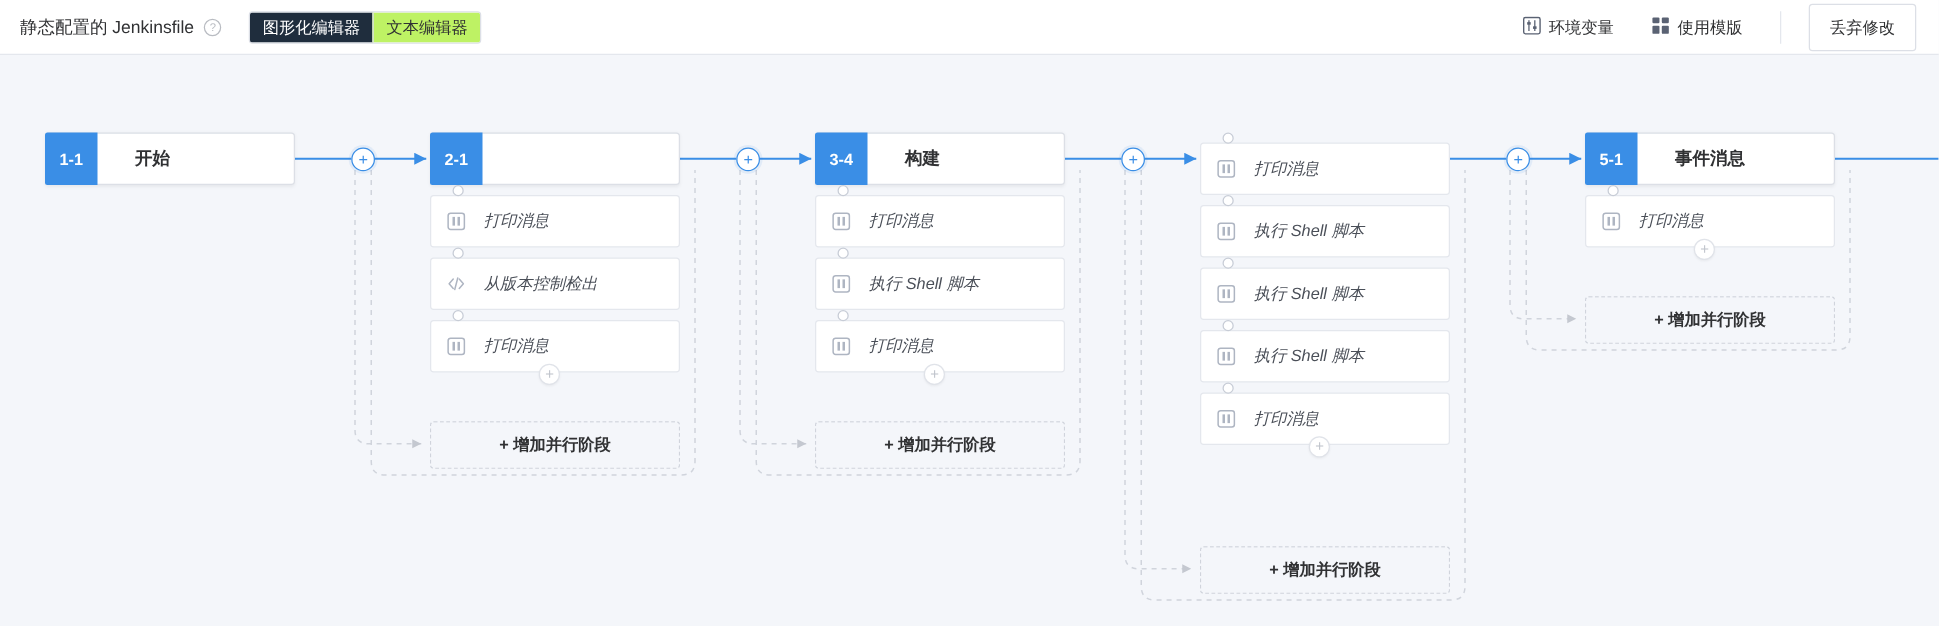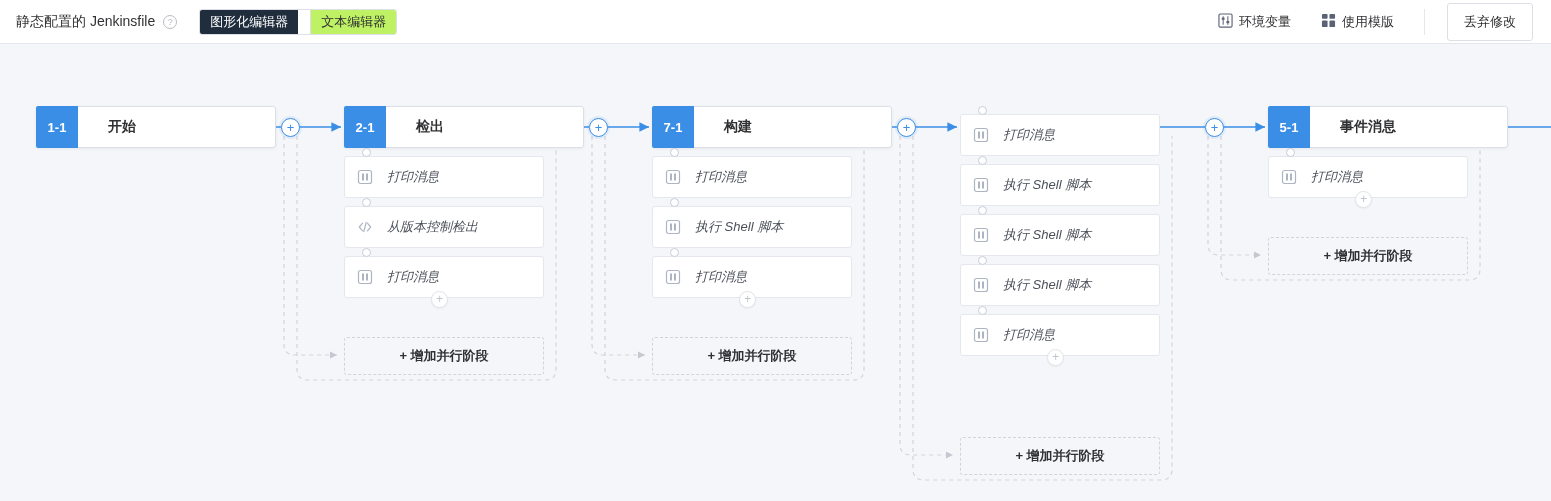--- a/index.html
+++ b/index.html
@@ -29,21 +29,20 @@
     border: 1px solid #b9bcc2; color: #b9bcc2;
     font-size: 9px; line-height: 12px; text-align: center;
     display: inline-block; flex: 0 0 auto;
   }
   .tabs {
     margin-left: 22px;
     display: flex; align-items: stretch;
     height: 26px;
     border: 1px solid #dcdfe6; border-radius: 3px;
     overflow: hidden;
-    gap: 12px;
   }
   .tab {
     padding: 0 10px; font-size: 13px;
     display: flex; align-items: center;
     background: #bef264; color: #303133;
     cursor: pointer; white-space: nowrap;
   }
   .tab + .tab { border-left: 1px solid #dcdfe6; }
   .tab.active { background: #1f2d3d; color: #ffffff; }
 
@@ -82,21 +81,21 @@
     position: absolute; left: 0; top: 0;
     width: 1551px; height: 457px;
     pointer-events: none;
   }
 
   
   .stage-col { position: absolute; top: 62px; }
 
   .stage-box {
     position: relative;
-    width: 240px; height: 42px;
+    width: 200px; height: 42px;
     background: #ffffff;
     border: 1px solid #dcdfe6;
     border-radius: 3px;
     display: flex; align-items: stretch;
     box-shadow: 0 1px 3px rgba(0,0,0,.06);
     cursor: pointer;
   }
   .stage-badge {
     width: 42px; background: #3a8ee6;
     color: #ffffff; font-size: 13px; font-weight: bold;
@@ -267,21 +266,20 @@
   <div class="stage-col" style="left:36px;">
     <div class="stage-box">
       <div class="stage-badge">1-1</div>
       <div class="stage-name">开始</div>
     </div>
   </div>
 
   <div class="stage-col" style="left:344px;">
     <div class="stage-box">
       <div class="stage-badge">2-1</div>
-      <div class="stage-name">检出</div>
       <div class="step-stem"></div>
     </div>
 
     <div class="step-box">
       <div class="step-dot"></div>
       <span class="step-icon">
         <svg width="16" height="16" viewBox="0 0 16 16">
           <rect x="1.5" y="1.5" width="13" height="13" rx="2" fill="none" stroke="#aeb5c2" stroke-width="1.2"></rect>
           <rect x="5" y="4.5" width="2" height="7" fill="#aeb5c2"></rect>
           <rect x="9" y="4.5" width="2" height="7" fill="#aeb5c2"></rect>
@@ -315,21 +313,21 @@
       </span>
       <span class="step-label">打印消息</span>
       <div class="step-plus">+</div>
     </div>
 
     <div class="add-parallel" style="left:0; top:231px;">+ 增加并行阶段</div>
   </div>
 
   <div class="stage-col" style="left:652px;">
     <div class="stage-box">
-      <div class="stage-badge">7-1</div>
+      <div class="stage-badge">3-4</div>
       <div class="stage-name">构建</div>
       <div class="step-stem"></div>
     </div>
 
     <div class="step-box">
       <div class="step-dot"></div>
       <span class="step-icon">
         <svg width="16" height="16" viewBox="0 0 16 16">
           <rect x="1.5" y="1.5" width="13" height="13" rx="2" fill="none" stroke="#aeb5c2" stroke-width="1.2"></rect>
           <rect x="5" y="4.5" width="2" height="7" fill="#aeb5c2"></rect>

